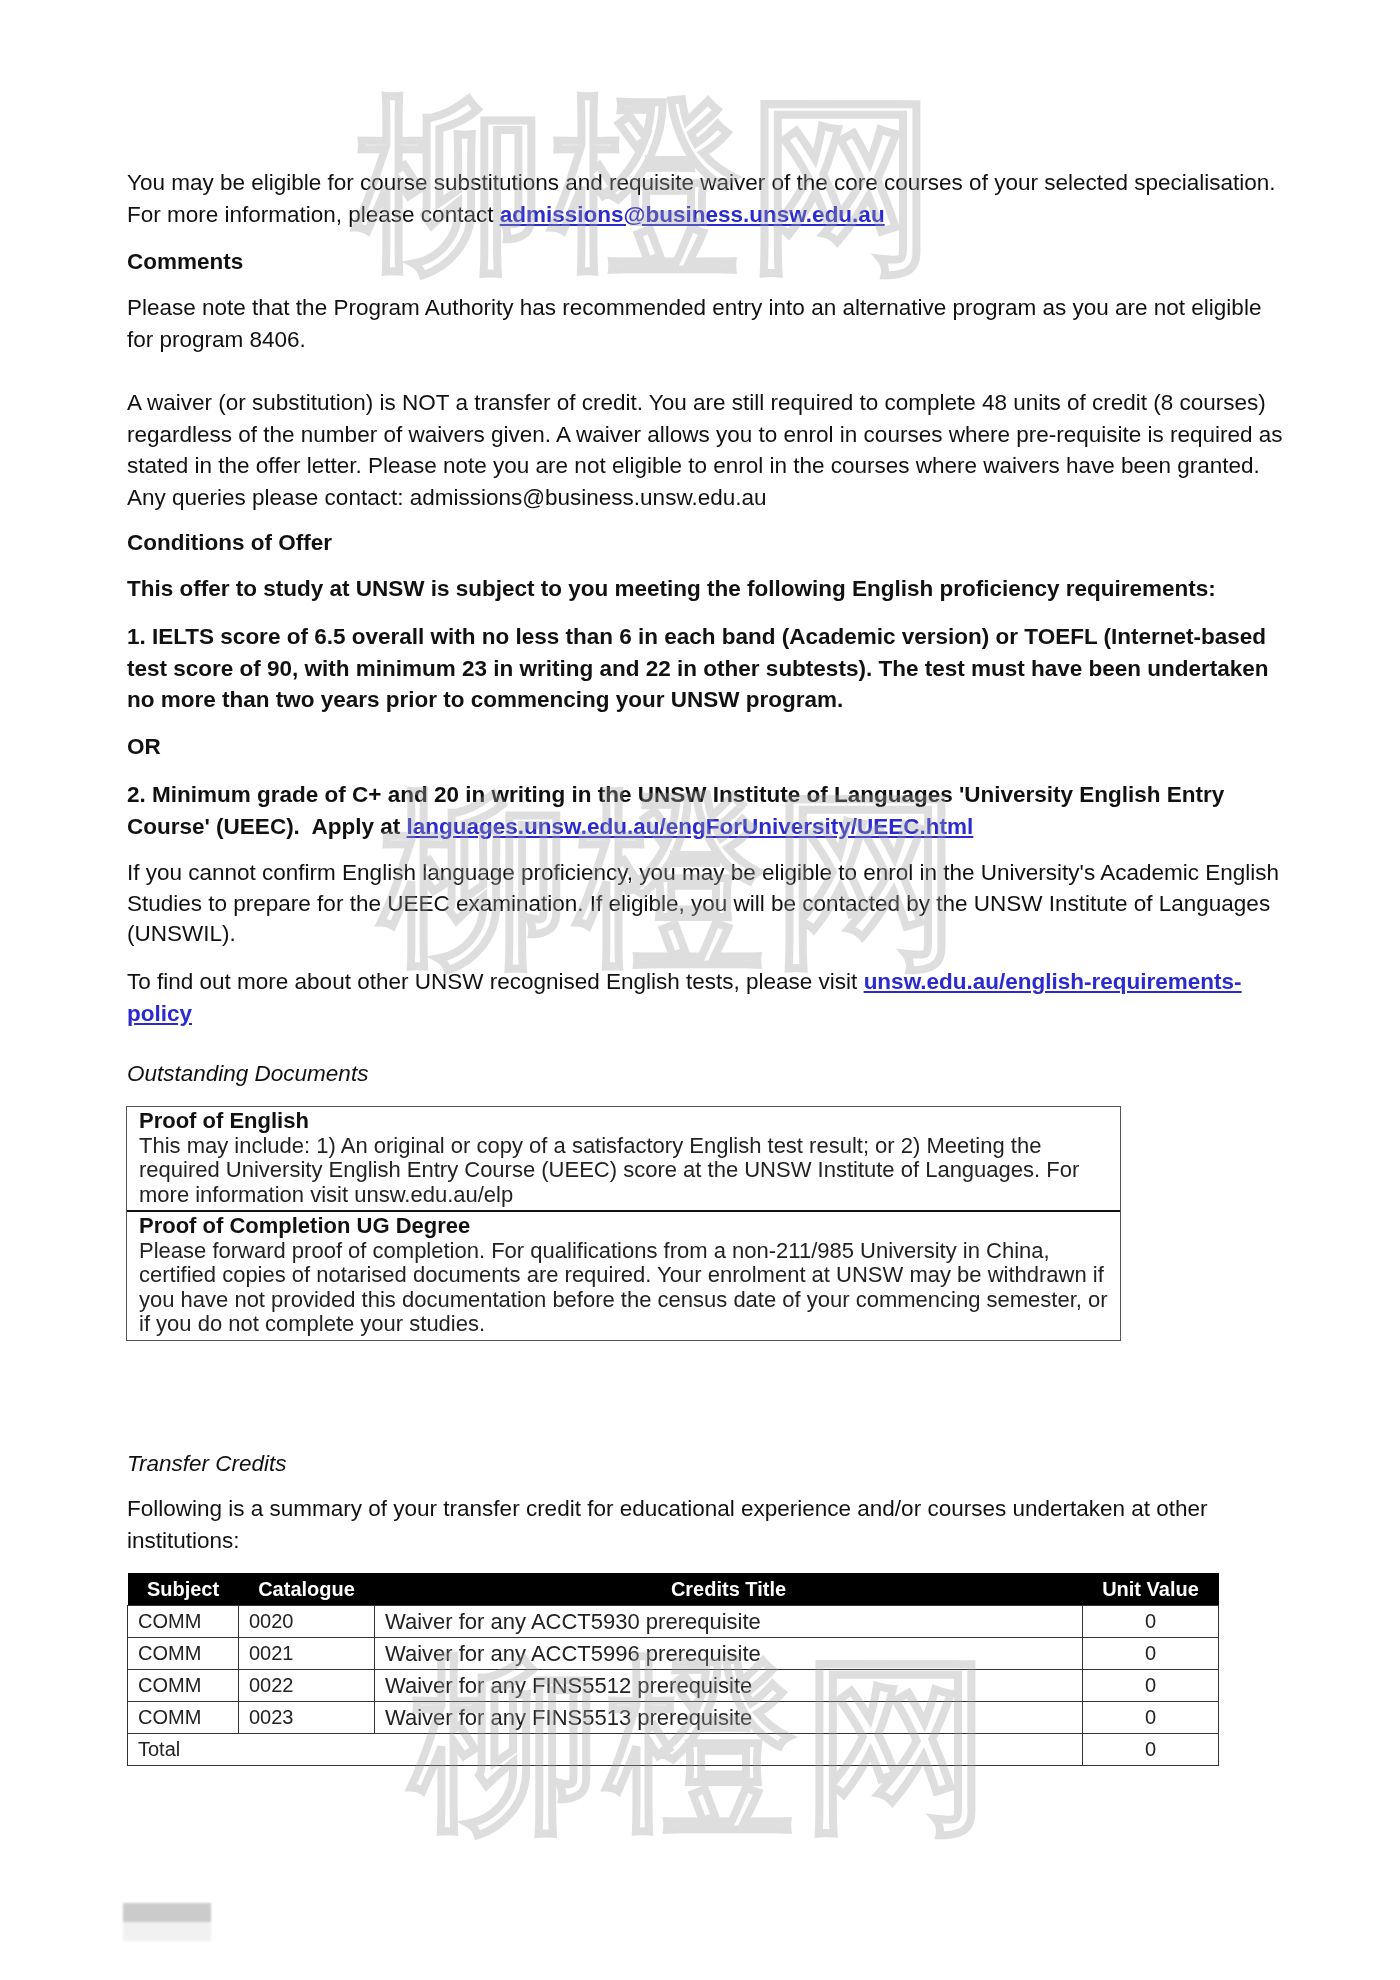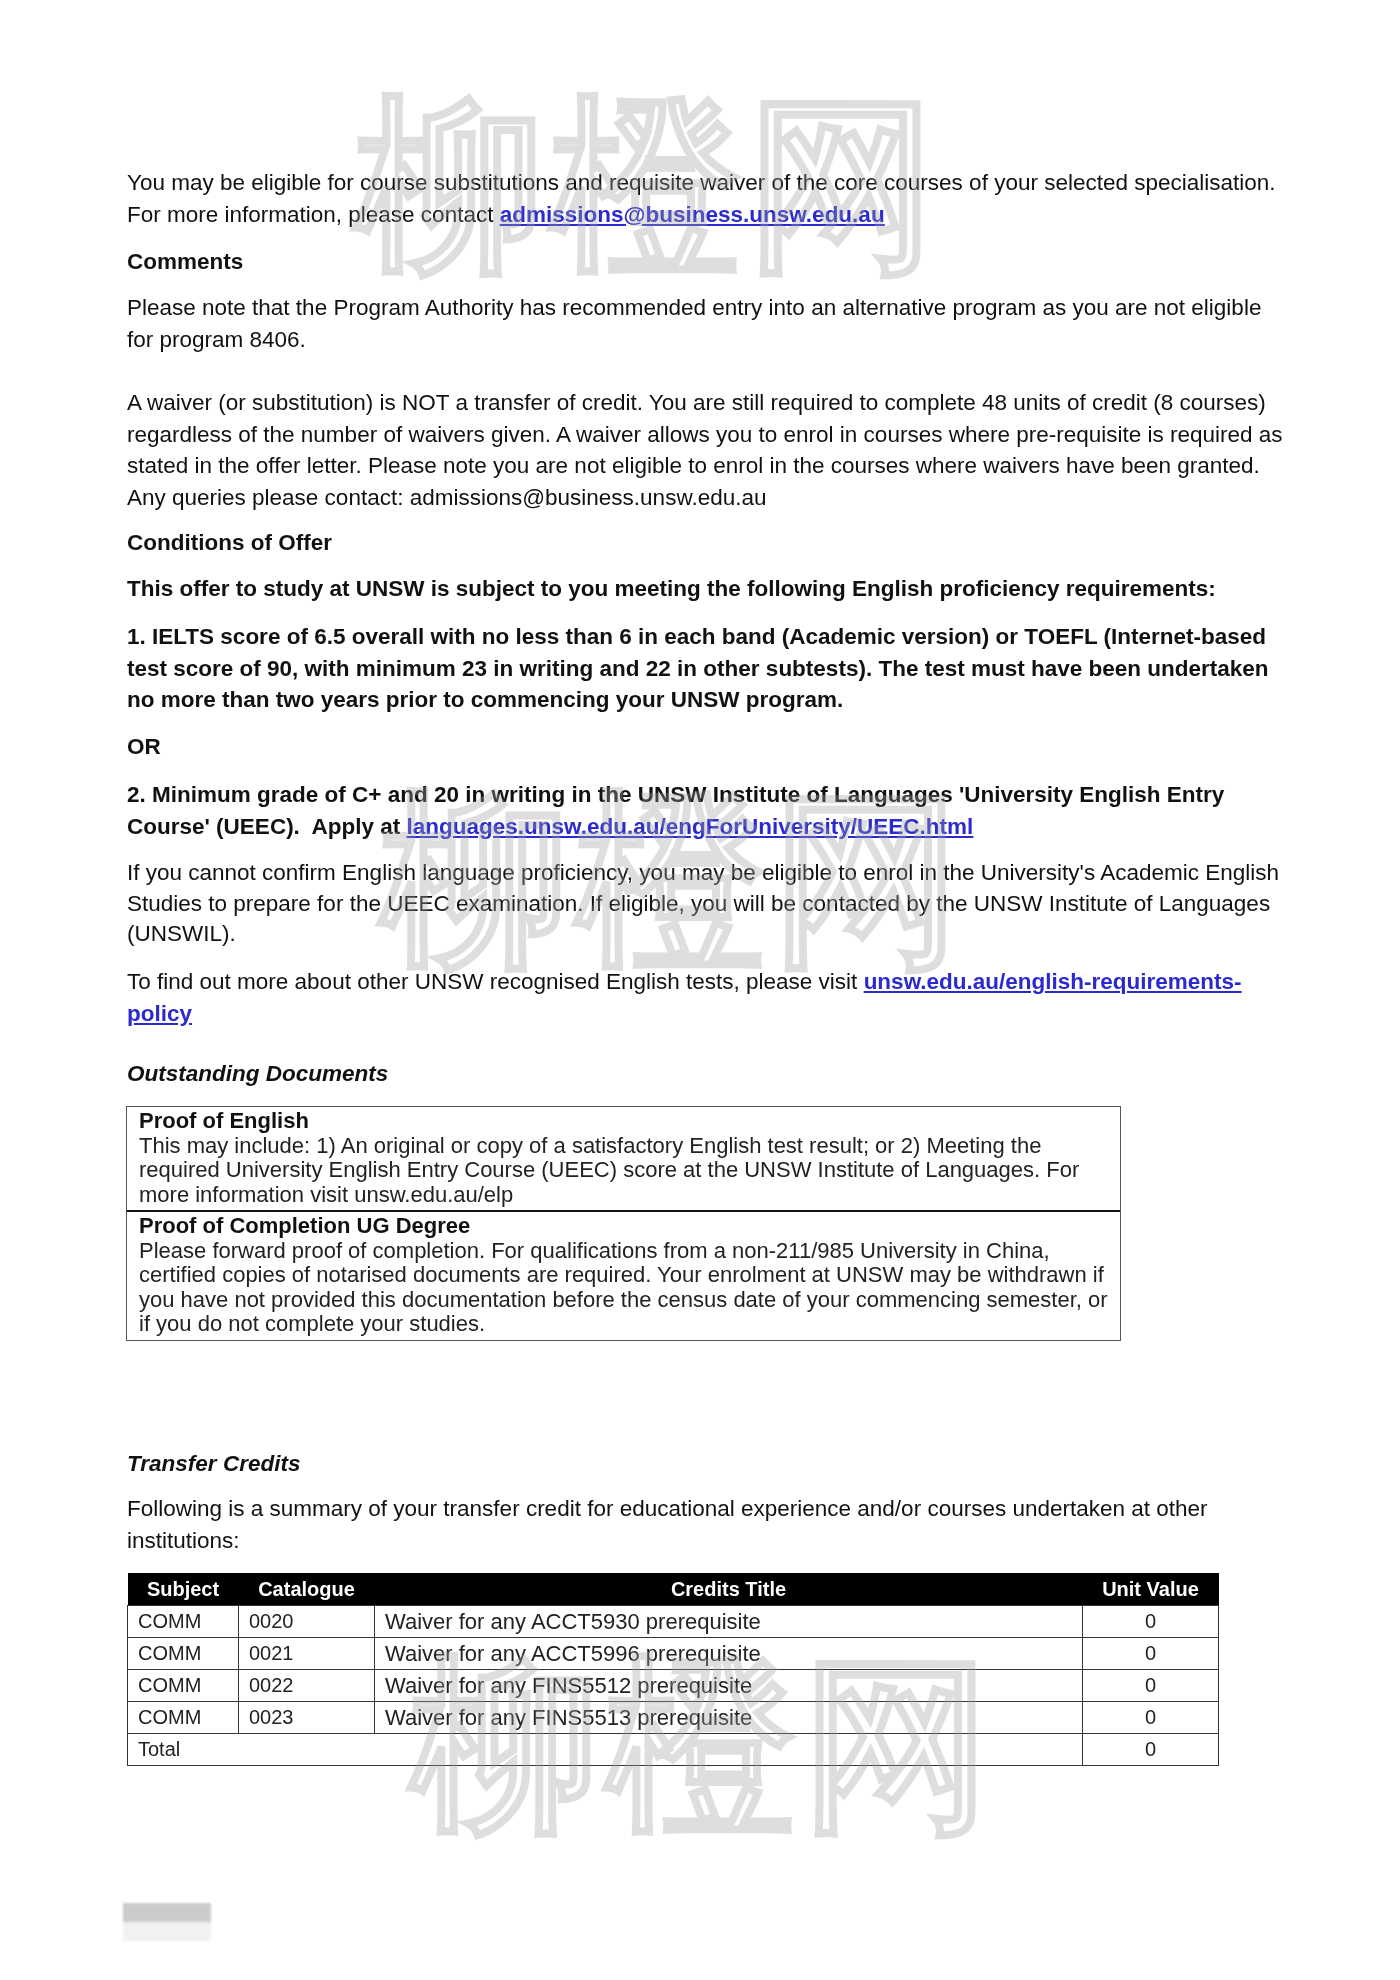--- a/index.html
+++ b/index.html
@@ -2,21 +2,21 @@
 <html><head>
 <meta charset="utf-8">
 <style>
   html, body { margin: 0; padding: 0; background: #ffffff; }
   body { width: 1400px; height: 1980px; position: relative; overflow: hidden;
          font-family: "Liberation Sans", sans-serif; color: #111; }
   .page { position: absolute; left: 0; top: 0; width: 1400px; height: 1980px; }
   .p { position: absolute; left: 127px; width: 1160px; font-size: 22.5px; line-height: 31.5px; margin: 0; }
   .b { font-weight: bold; }
   .h { font-weight: bold; }
-  .hi { font-weight: bold; font-style: italic; }
+  .hi { font-weight: normal; font-style: italic; }
   a.link { color: #2a2ad0; text-decoration: underline; font-weight: bold; }
   .docbox { position: absolute; left: 126px; top: 1106px; width: 995px; border: 1.5px solid #555; box-sizing: border-box; }
   .docbox .sec { padding: 2px 12px 3px 12px; font-size: 22px; line-height: 24.5px; color: #222; }
   .docbox .sec + .sec { border-top: 2.5px solid #111; }
   .docbox .sec .t { font-weight: bold; color: #111; }
   table.tc { position: absolute; left: 127px; top: 1573px; width: 1092px; border-collapse: collapse; font-size: 20px; }
   table.tc th { background: #000; color: #fff; text-align: center; font-weight: bold; padding: 3px 10px; height: 26px; font-size: 20px; }
   table.tc td { border: 1.5px solid #333; padding: 1px 10px; height: 29px; color: #222; }
   table.tc th.uv, table.tc td.uv { width: 115px; }
   table.tc td.uv { text-align: center; }

